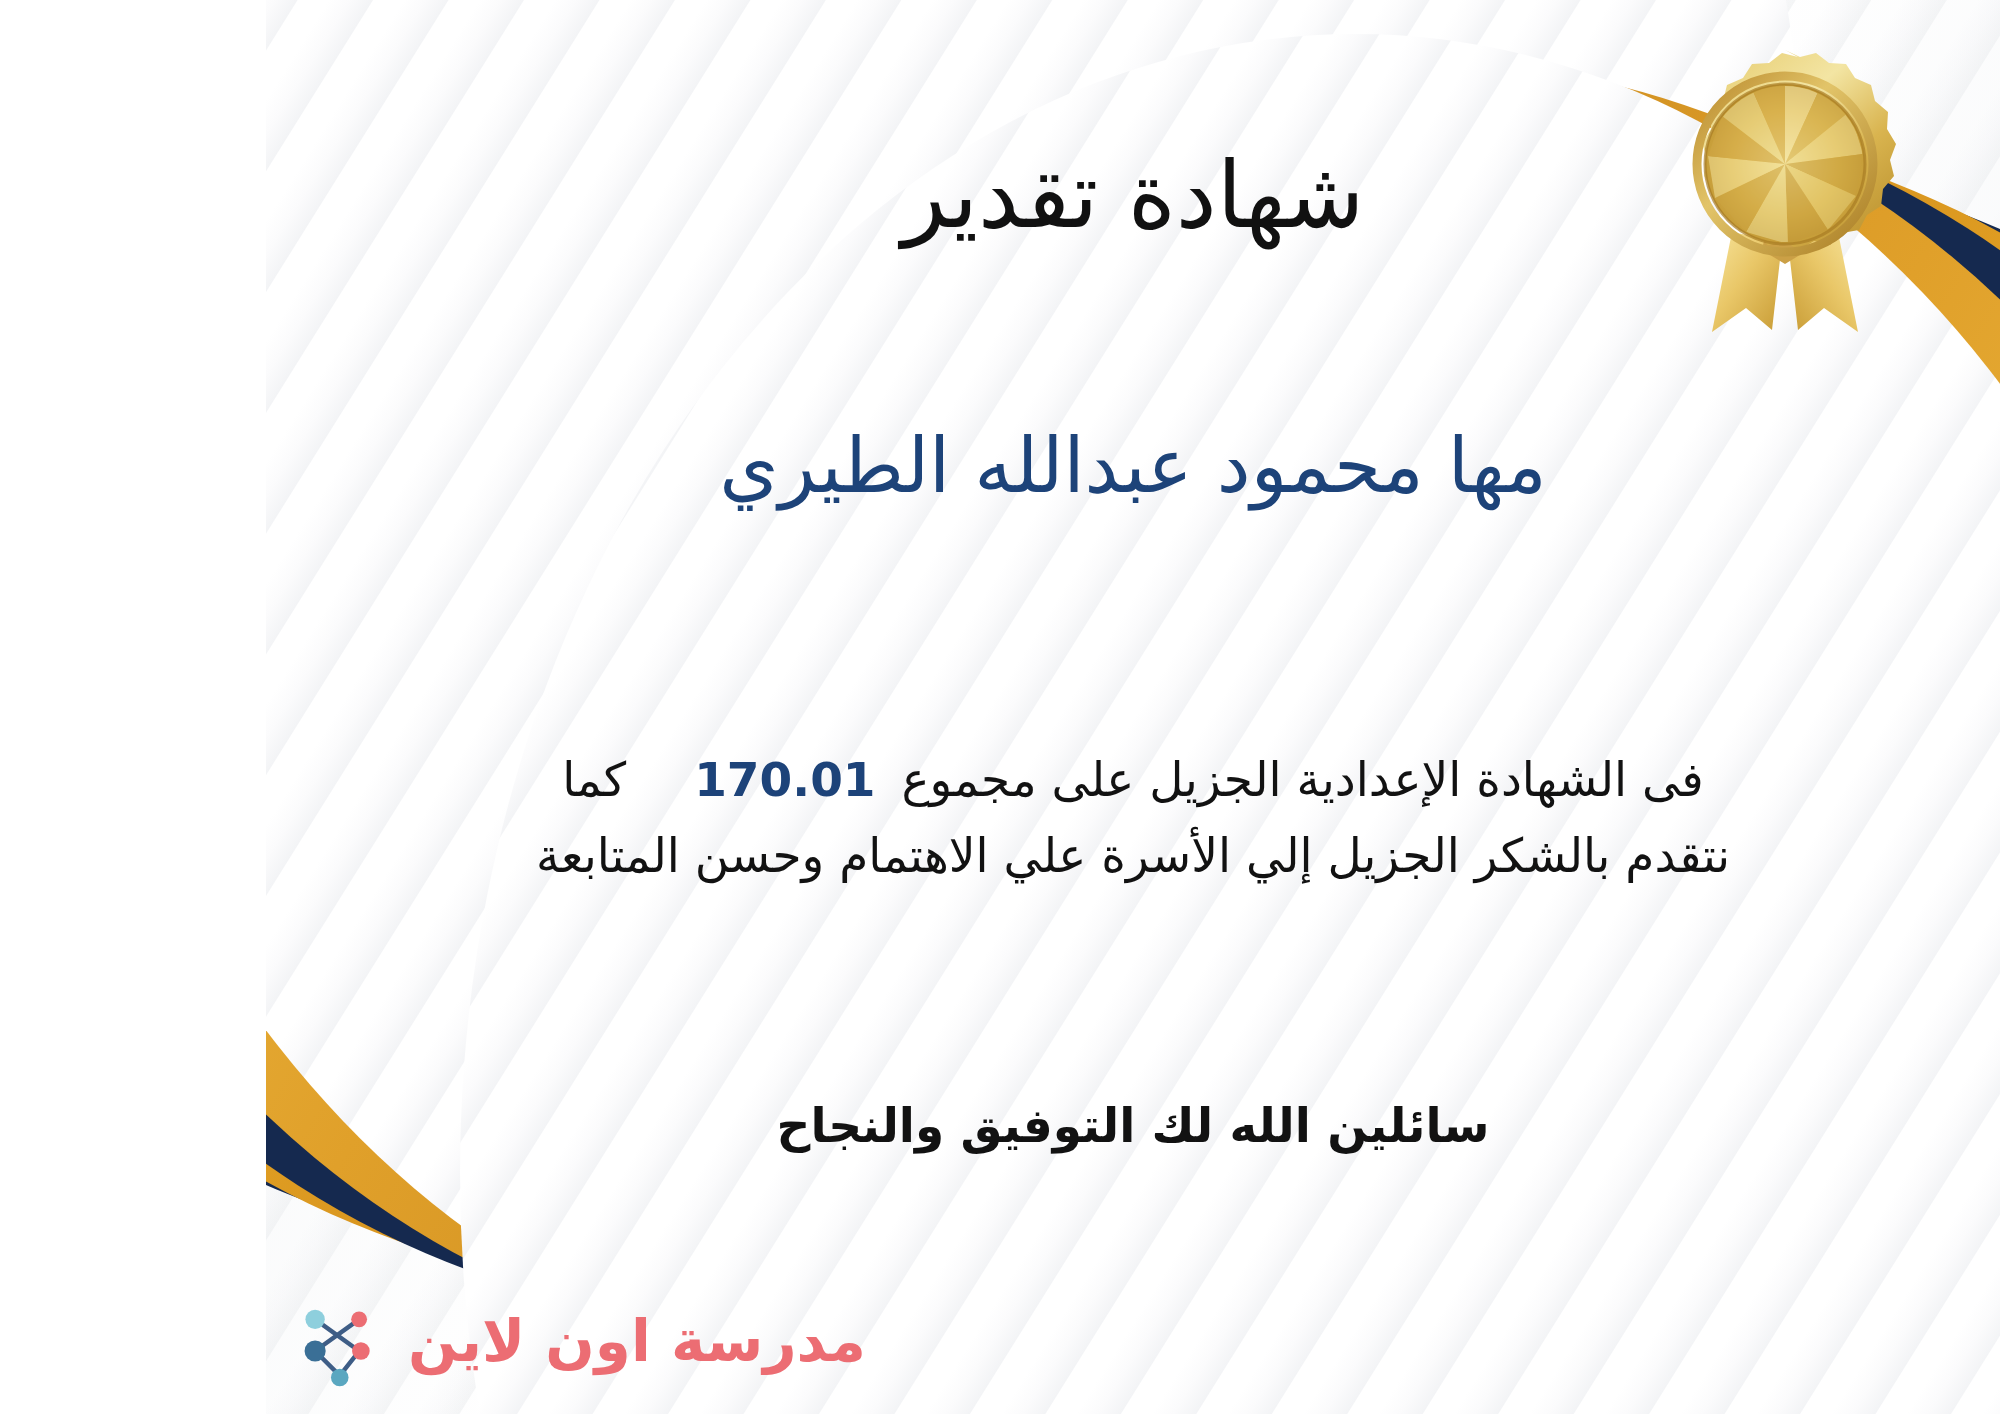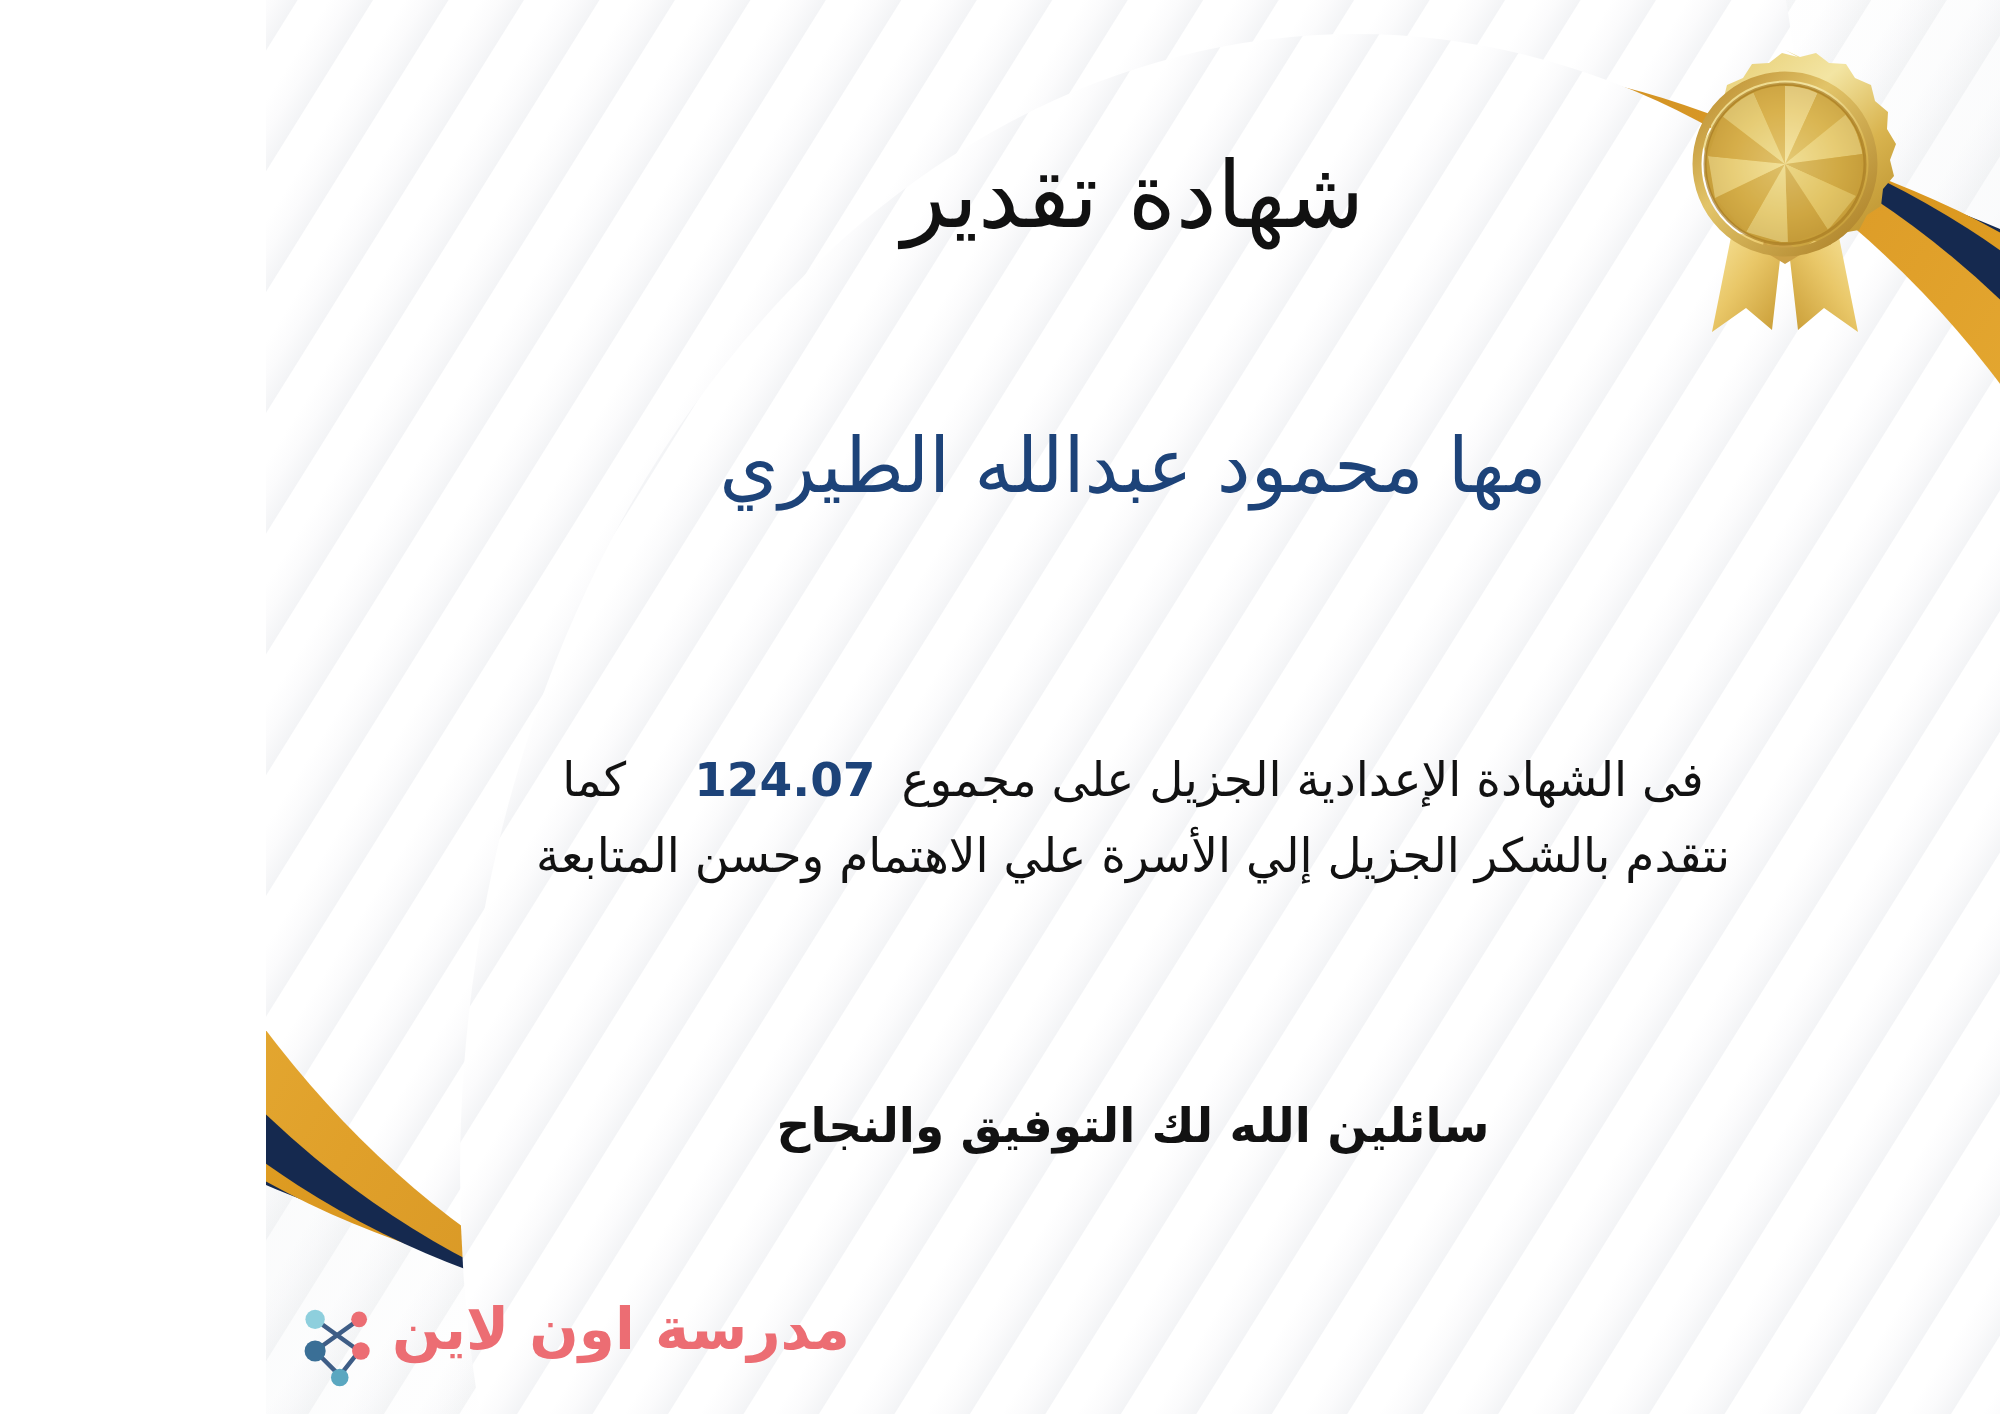--- a/index.html
+++ b/index.html
@@ -231,22 +231,22 @@
     font-weight: 700;
   }
 
   
   .brand {
     position: absolute;
     left: 28px;
     bottom: 26px;
     z-index: 7;
     display: flex;
-    align-items: flex-start;
-    gap: 10px;
+    align-items: center;
+    gap: 26px;
     direction: rtl;
   }
   .brand-text {
     display: flex;
     flex-direction: column;
     align-items: flex-start;
     line-height: 1;
   }
   .brand-ar {
     font-size: 58px;
@@ -362,21 +362,21 @@
   </div>
 
   <div class="content">
 
     <div class="cert-title">شهادة تقدير</div>
 
     <div class="recipient-name">مها محمود عبدالله الطيري</div>
 
     <div class="body-block">
       <span class="body-line">
-        <span>فى الشهادة الإعدادية الجزيل على مجموع</span><span class="score">124.07</span><span class="gap-sm"></span><span>كما</span>
+        <span>فى الشهادة الإعدادية الجزيل على مجموع</span><span class="score">170.01</span><span class="gap-sm"></span><span>كما</span>
       </span>
       <span class="body-line">نتقدم  بالشكر الجزيل إلي الأسرة علي الاهتمام وحسن المتابعة</span>
     </div>
 
     <div class="closing-line">سائلين الله لك التوفيق  والنجاح</div>
   </div>
 
   <div class="brand">
     <div class="brand-text">
       <div class="brand-ar">مدرسة اون لاين</div>

